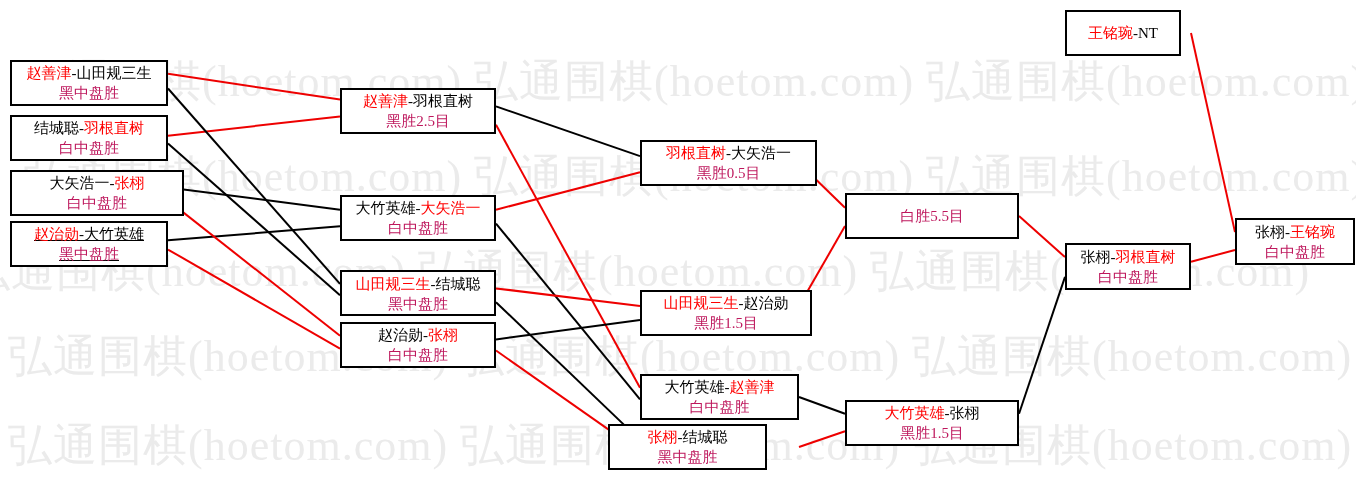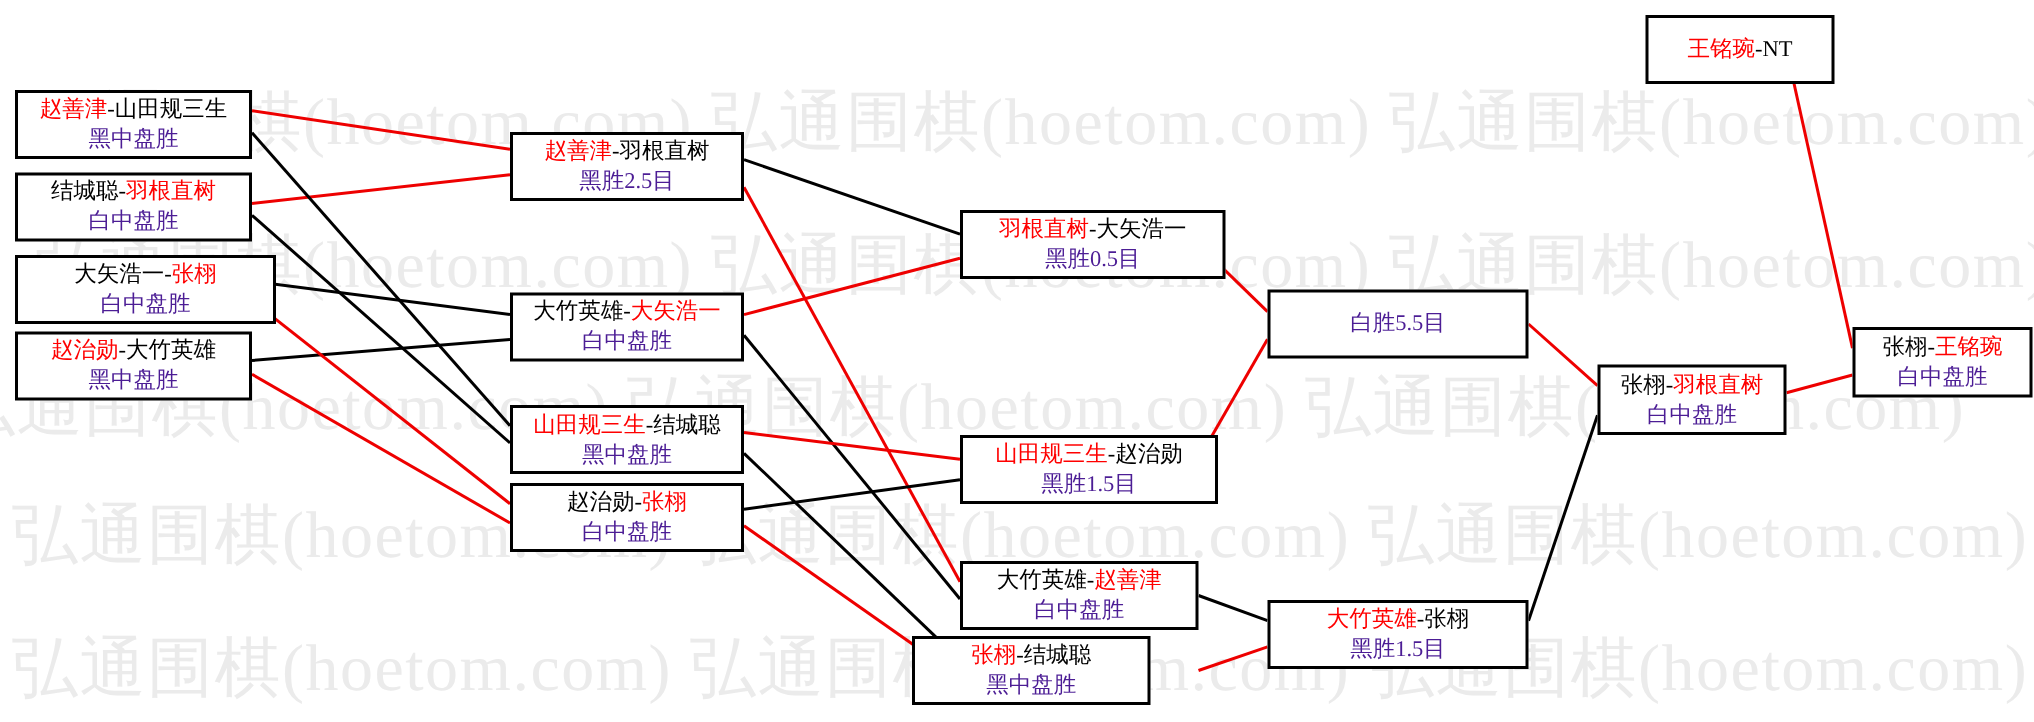--- a/index.html
+++ b/index.html
@@ -33,21 +33,21 @@
     justify-content:center;
     align-items:center;
     text-align:center;
     font-size:15px;
     line-height:20px;
     white-space:nowrap;
     z-index:3;
     cursor:pointer;
   }
   .match-box .names{color:#000000;}
-  .match-box .result{color:#4c1d95;}
+  .match-box .result{color:#be185d;}
 </style>
 </head>
 <body>
 
 <div id="stage">
   <div id="wm-layer">
       <div class="wm-row" style="left: 22px; top: 52px; font-size: 44px; color: rgb(235, 235, 235);">弘通围棋(hoetom.com)  弘通围棋(hoetom.com)  弘通围棋(hoetom.com)</div>
       <div class="wm-row" style="left: 22px; top: 147px; font-size: 44px; color: rgb(235, 235, 235);">弘通围棋(hoetom.com)  弘通围棋(hoetom.com)  弘通围棋(hoetom.com)</div>
       <div class="wm-row" style="left: -34px; top: 242px; font-size: 44px; color: rgb(235, 235, 235);">弘通围棋(hoetom.com)  弘通围棋(hoetom.com)  弘通围棋(hoetom.com)</div>
       <div class="wm-row" style="left: 8px; top: 327px; font-size: 44px; color: rgb(235, 235, 235);">弘通围棋(hoetom.com)  弘通围棋(hoetom.com)  弘通围棋(hoetom.com)</div>
@@ -85,21 +85,21 @@
         <div class="result">黑中盘胜</div>
       </div>
       <div class="match-box" style="left: 10px; top: 115px; width: 158px; height: 46px; border-color: rgb(0, 0, 0);">
         <div class="names"><span style="color: rgb(0, 0, 0);">结城聪</span><span style="color: rgb(0, 0, 0);">-</span><span style="color: rgb(255, 0, 0);">羽根直树</span></div>
         <div class="result">白中盘胜</div>
       </div>
       <div class="match-box" style="left: 10px; top: 170px; width: 174px; height: 46px; border-color: rgb(0, 0, 0);">
         <div class="names"><span style="color: rgb(0, 0, 0);">大矢浩一</span><span style="color: rgb(0, 0, 0);">-</span><span style="color: rgb(255, 0, 0);">张栩</span></div>
         <div class="result">白中盘胜</div>
       </div>
-      <div class="match-box" style="left: 10px; top: 221px; width: 158px; height: 46px; border-color: rgb(0, 0, 0);">
+      <div class="match-box" style="left: 10px; top: 221px; width: 158px; height: 46px; border-color: rgb(0, 0, 0); text-decoration: underline;">
         <div class="names"><span style="color: rgb(255, 0, 0);">赵治勋</span><span style="color: rgb(0, 0, 0);">-</span><span style="color: rgb(0, 0, 0);">大竹英雄</span></div>
         <div class="result">黑中盘胜</div>
       </div>
       <div class="match-box" style="left: 340px; top: 88px; width: 156px; height: 46px; border-color: rgb(0, 0, 0);">
         <div class="names"><span style="color: rgb(255, 0, 0);">赵善津</span><span style="color: rgb(0, 0, 0);">-</span><span style="color: rgb(0, 0, 0);">羽根直树</span></div>
         <div class="result">黑胜2.5目</div>
       </div>
       <div class="match-box" style="left: 340px; top: 195px; width: 156px; height: 46px; border-color: rgb(0, 0, 0);">
         <div class="names"><span style="color: rgb(0, 0, 0);">大竹英雄</span><span style="color: rgb(0, 0, 0);">-</span><span style="color: rgb(255, 0, 0);">大矢浩一</span></div>
         <div class="result">白中盘胜</div>
@@ -128,21 +128,21 @@
         <div class="names"><span style="color: rgb(255, 0, 0);">张栩</span><span style="color: rgb(0, 0, 0);">-</span><span style="color: rgb(0, 0, 0);">结城聪</span></div>
         <div class="result">黑中盘胜</div>
       </div>
       <div class="match-box" style="left: 845px; top: 193px; width: 174px; height: 46px; border-color: rgb(0, 0, 0);">
         <div class="result">白胜5.5目</div>
       </div>
       <div class="match-box" style="left: 845px; top: 400px; width: 174px; height: 46px; border-color: rgb(0, 0, 0);">
         <div class="names"><span style="color: rgb(255, 0, 0);">大竹英雄</span><span style="color: rgb(0, 0, 0);">-</span><span style="color: rgb(0, 0, 0);">张栩</span></div>
         <div class="result">黑胜1.5目</div>
       </div>
-      <div class="match-box" style="left: 1065px; top: 10px; width: 126px; height: 46px; border-color: rgb(0, 0, 0); margin-left: 32px;">
+      <div class="match-box" style="left: 1065px; top: 10px; width: 116px; height: 46px; border-color: rgb(0, 0, 0);">
         <div class="names"><span style="color: rgb(255, 0, 0);">王铭琬</span><span style="color: rgb(0, 0, 0);">-</span><span style="color: rgb(0, 0, 0);">NT</span></div>
       </div>
       <div class="match-box" style="left: 1065px; top: 243px; width: 126px; height: 47px; border-color: rgb(0, 0, 0);">
         <div class="names"><span style="color: rgb(0, 0, 0);">张栩</span><span style="color: rgb(0, 0, 0);">-</span><span style="color: rgb(255, 0, 0);">羽根直树</span></div>
         <div class="result">白中盘胜</div>
       </div>
       <div class="match-box" style="left: 1235px; top: 218px; width: 120px; height: 47px; border-color: rgb(0, 0, 0);">
         <div class="names"><span style="color: rgb(0, 0, 0);">张栩</span><span style="color: rgb(0, 0, 0);">-</span><span style="color: rgb(255, 0, 0);">王铭琬</span></div>
         <div class="result">白中盘胜</div>
       </div>

